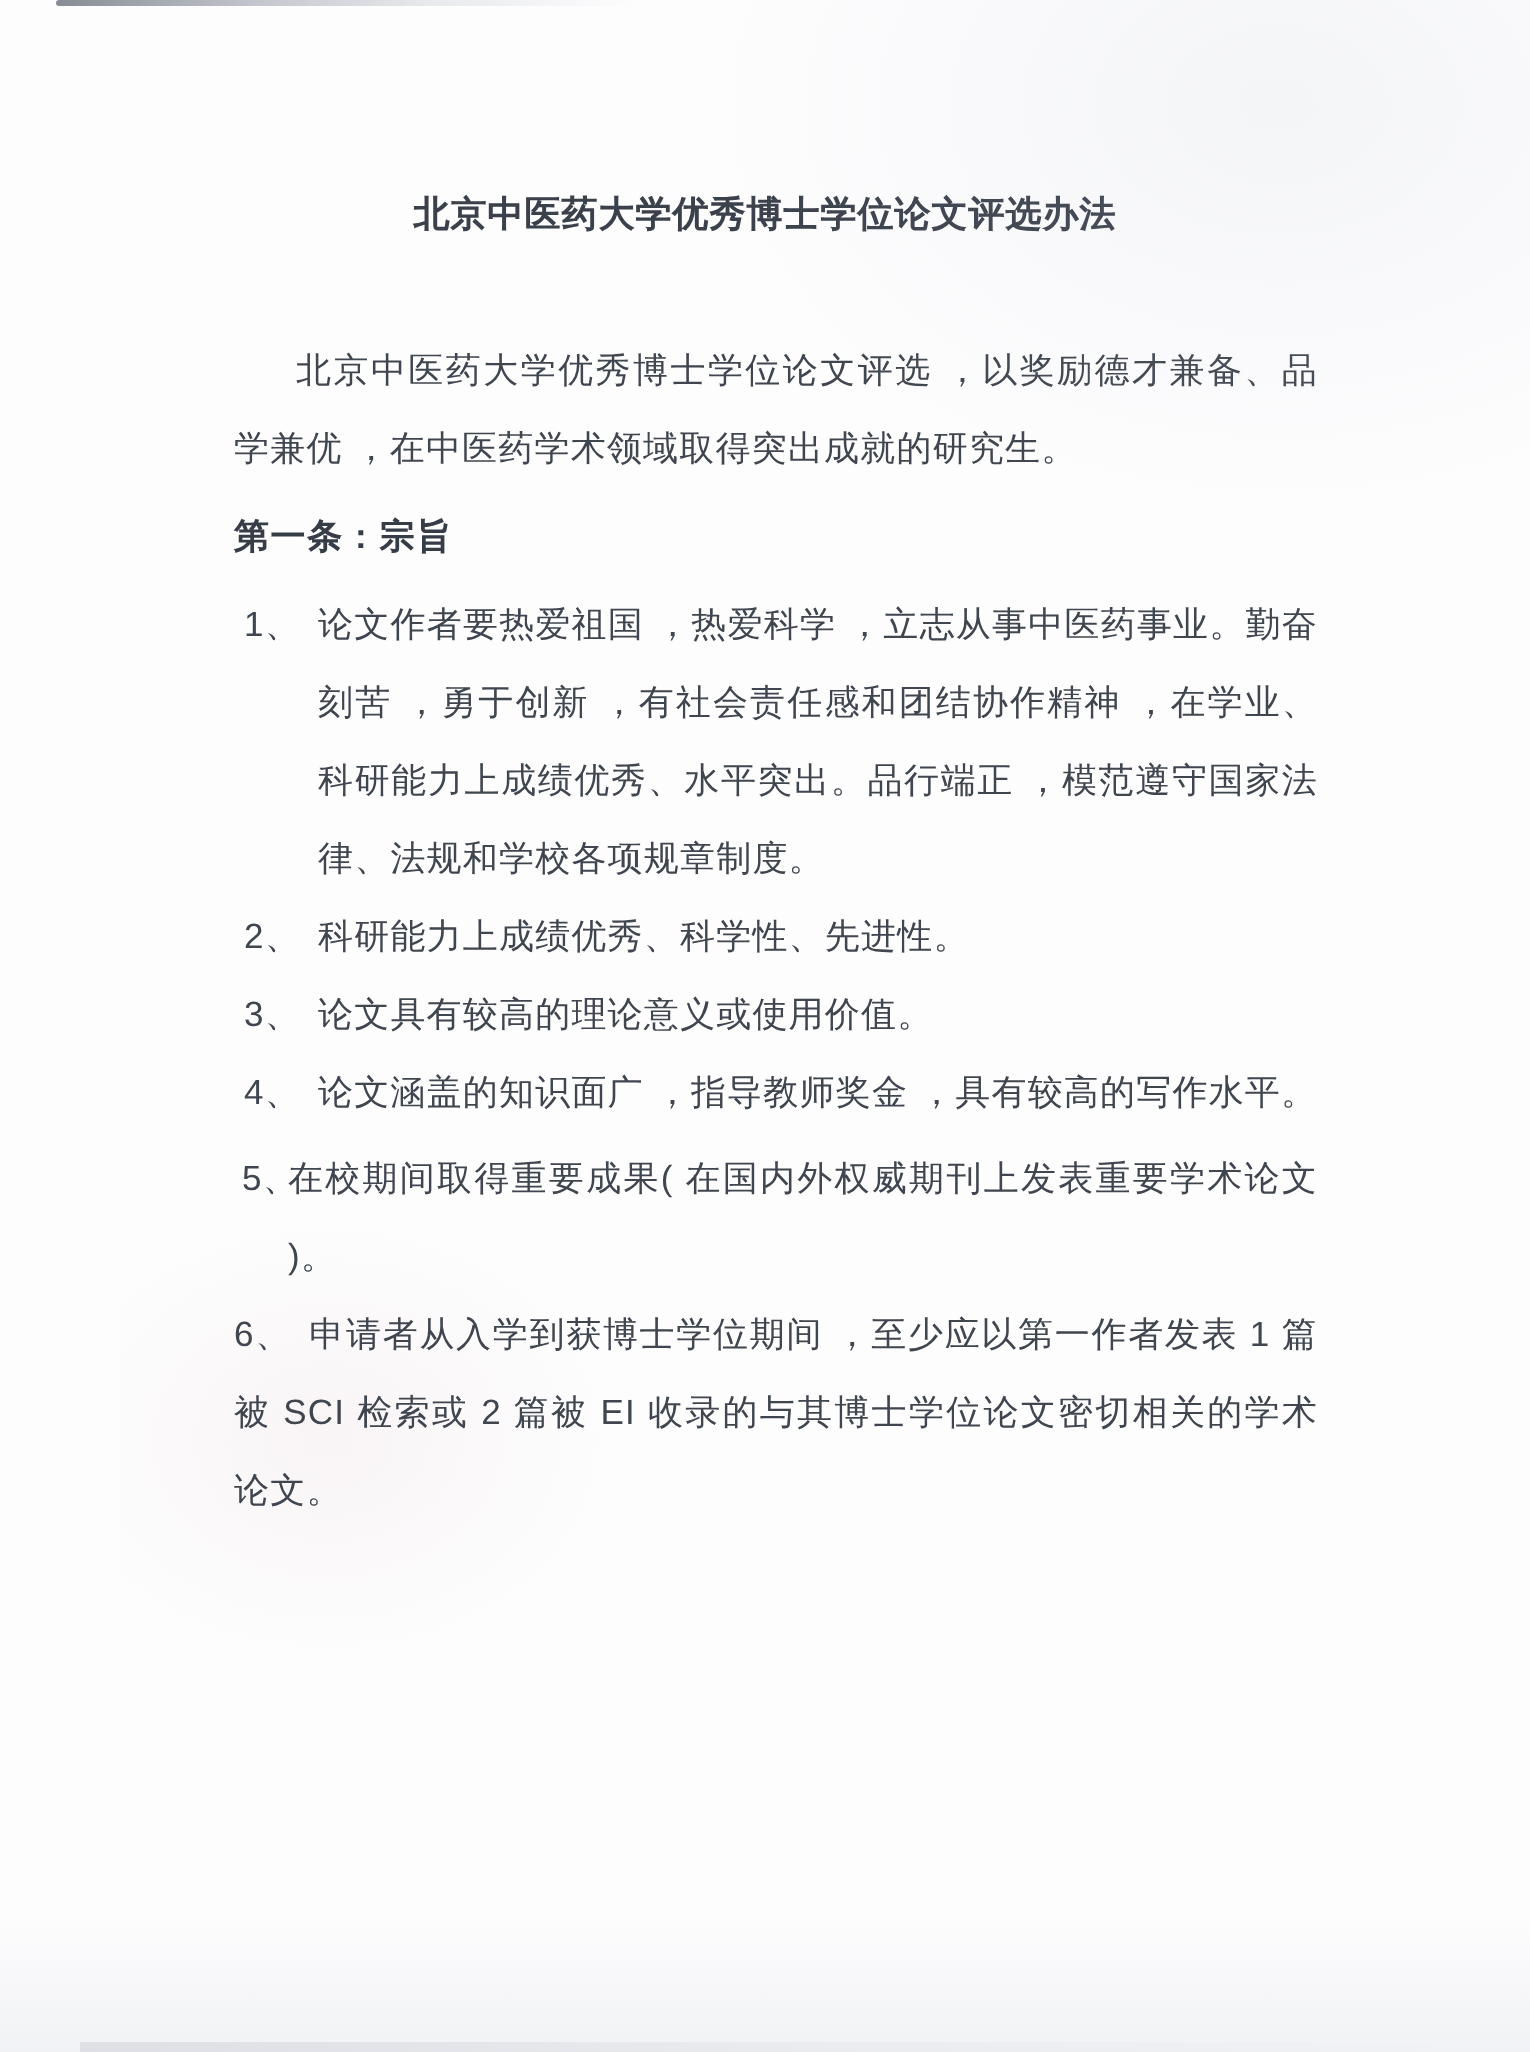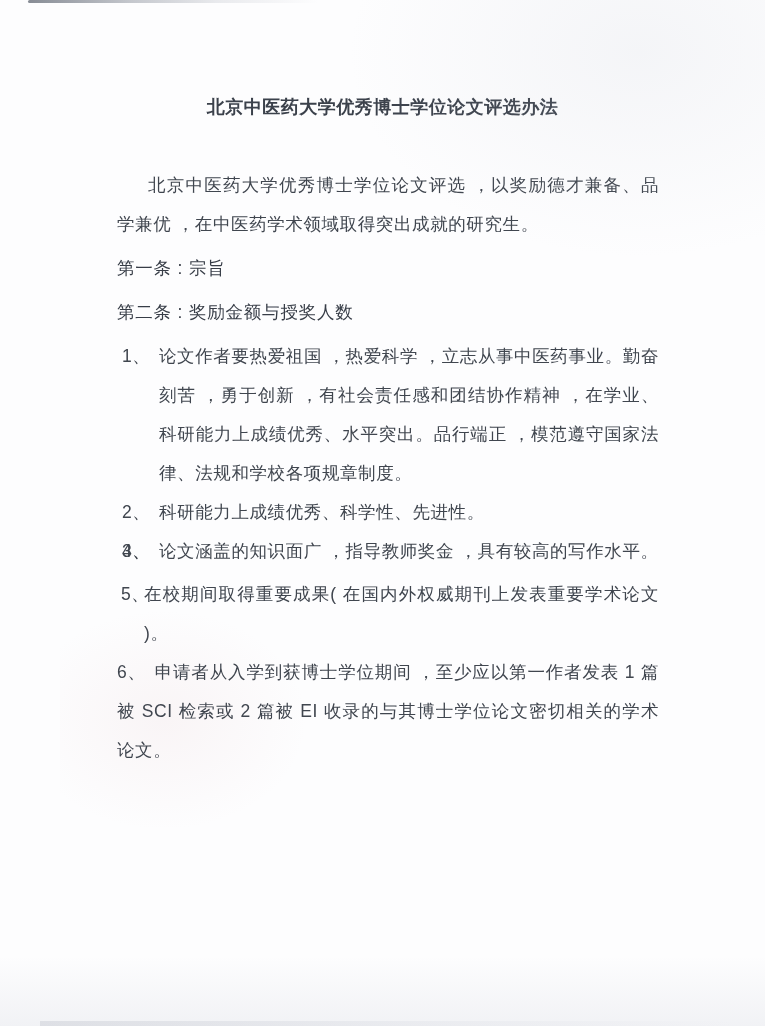--- a/index.html
+++ b/index.html
@@ -74,21 +74,21 @@
     letter-spacing: 0.6px;
   }
   .para {
     margin: 0;
     text-indent: 31px;
     text-align: justify;
   }
   .heading {
     margin: 5px 0;
     font-size: 17.5px;
-    font-weight: normal;
+    font-weight: bold;
     color: #373d47;
     letter-spacing: 0.8px;
   }
   .item {
     position: relative;
     padding-left: 42px;
     text-align: justify;
   }
   .item .num {
     position: absolute;
@@ -114,35 +114,35 @@
   <div class="scan-line-top"></div>
 
   <h1 class="title">北京中医药大学优秀博士学位论文评选办法</h1>
 
   <div class="content">
 
     <p class="para">北京中医药大学优秀博士学位论文评选 ，以奖励德才兼备、品学兼优 ，在中医药学术领域取得突出成就的研究生。</p>
 
     <h2 class="heading">第一条 : 宗旨</h2>
 
-    <h2 class="heading">第二条 : 奖励金额与授奖人数</h2>
 
 
     <div class="item">
       <span class="num">1、</span>
       <span class="txt">论文作者要热爱祖国 ，热爱科学 ，立志从事中医药事业。勤奋刻苦 ，勇于创新 ，有社会责任感和团结协作精神 ，在学业、科研能力上成绩优秀、水平突出。品行端正 ，模范遵守国家法律、法规和学校各项规章制度。</span>
     </div>
 
     <div class="item">
       <span class="num">2、</span>
       <span class="txt">科研能力上成绩优秀、科学性、先进性。</span>
     </div>
 
     <div class="item">
       <span class="num">3、</span>
+      <span class="txt">论文具有较高的理论意义或使用价值。</span>
     </div>
 
     <div class="item">
       <span class="num">4、</span>
       <span class="txt">论文涵盖的知识面广 ，指导教师奖金 ，具有较高的写作水平。</span>
     </div>
 
     <div class="item tight">
       <span class="num">5、</span>
       <span class="txt">在校期间取得重要成果( 在国内外权威期刊上发表重要学术论文 )。</span>

